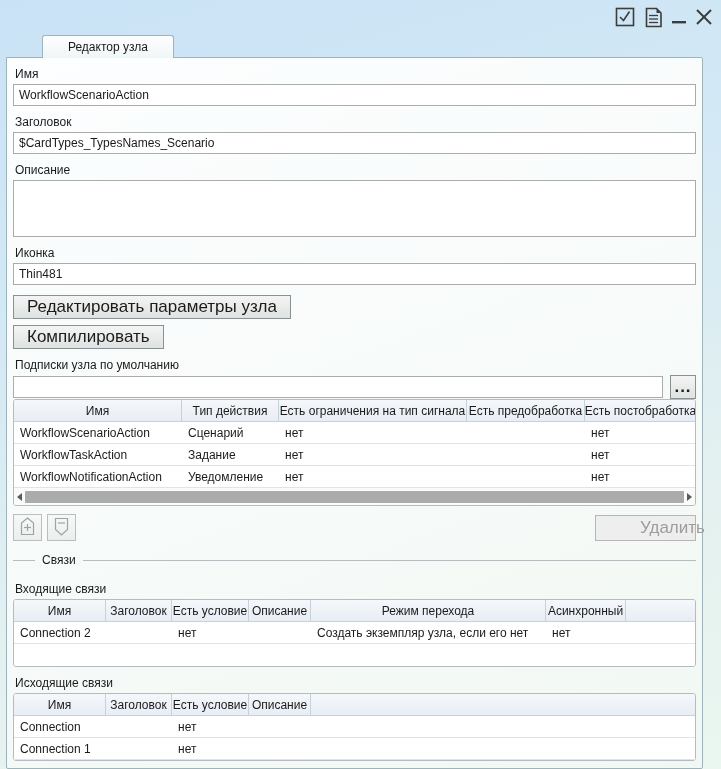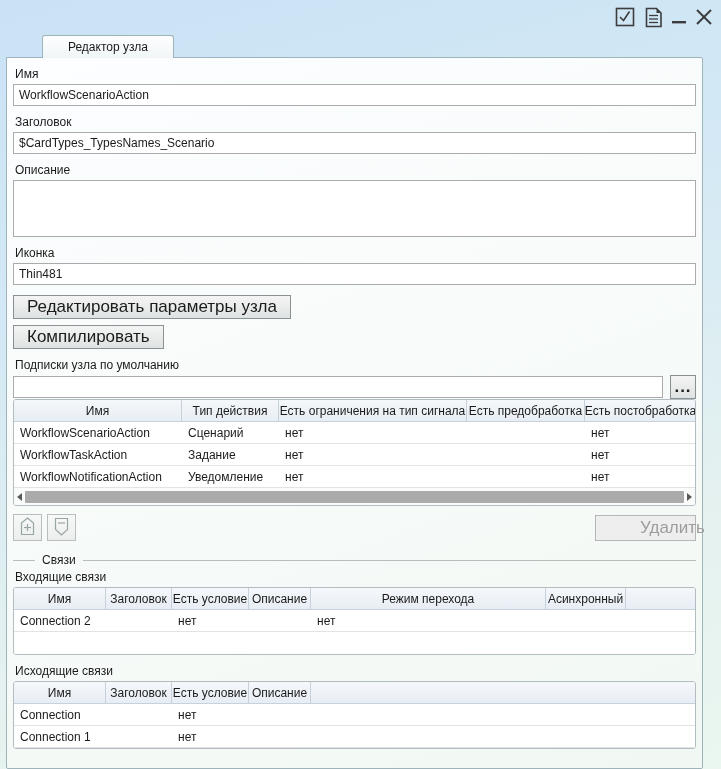--- a/index.html
+++ b/index.html
@@ -226,36 +226,37 @@
     </button>
     <button class="btn delete-btn" disabled="">Удалить</button>
   </div>
 
   <div class="group-divider">
     <span class="seg l"></span>
     <span class="cap">Связи</span>
     <span class="seg r"></span>
   </div>
 
-  <label class="field-label" style="margin-top:3px">Входящие связи</label>
+  <label class="field-label" style="margin-top:15px">Входящие связи</label>
   <div class="grid">
     <div class="thead">
         <div class="th" style="width: 92px;">Имя</div>
         <div class="th" style="width: 66px;">Заголовок</div>
         <div class="th" style="width: 77px;">Есть условие</div>
         <div class="th" style="width: 62px;">Описание</div>
         <div class="th" style="width: 235px;">Режим перехода</div>
         <div class="th" style="width: 80px;">Асинхронный</div>
         <div class="th filler"></div>
       </div>
       <div class="tr">
         <div class="td" style="width: 92px;">Connection 2</div>
         <div class="td" style="width: 66px;"></div>
         <div class="td" style="width: 77px;">нет</div>
         <div class="td" style="width: 62px;"></div>
+        <div class="td" style="width: 235px;">Создать экземпляр узла, если его нет</div>
         <div class="td" style="width: 80px;">нет</div>
       </div>
       <div class="empty-row"></div>
   </div>
 
   <label class="field-label">Исходящие связи</label>
   <div class="grid">
   <div class="thead">
         <div class="th" style="width: 92px;">Имя</div>
         <div class="th" style="width: 66px;">Заголовок</div>

